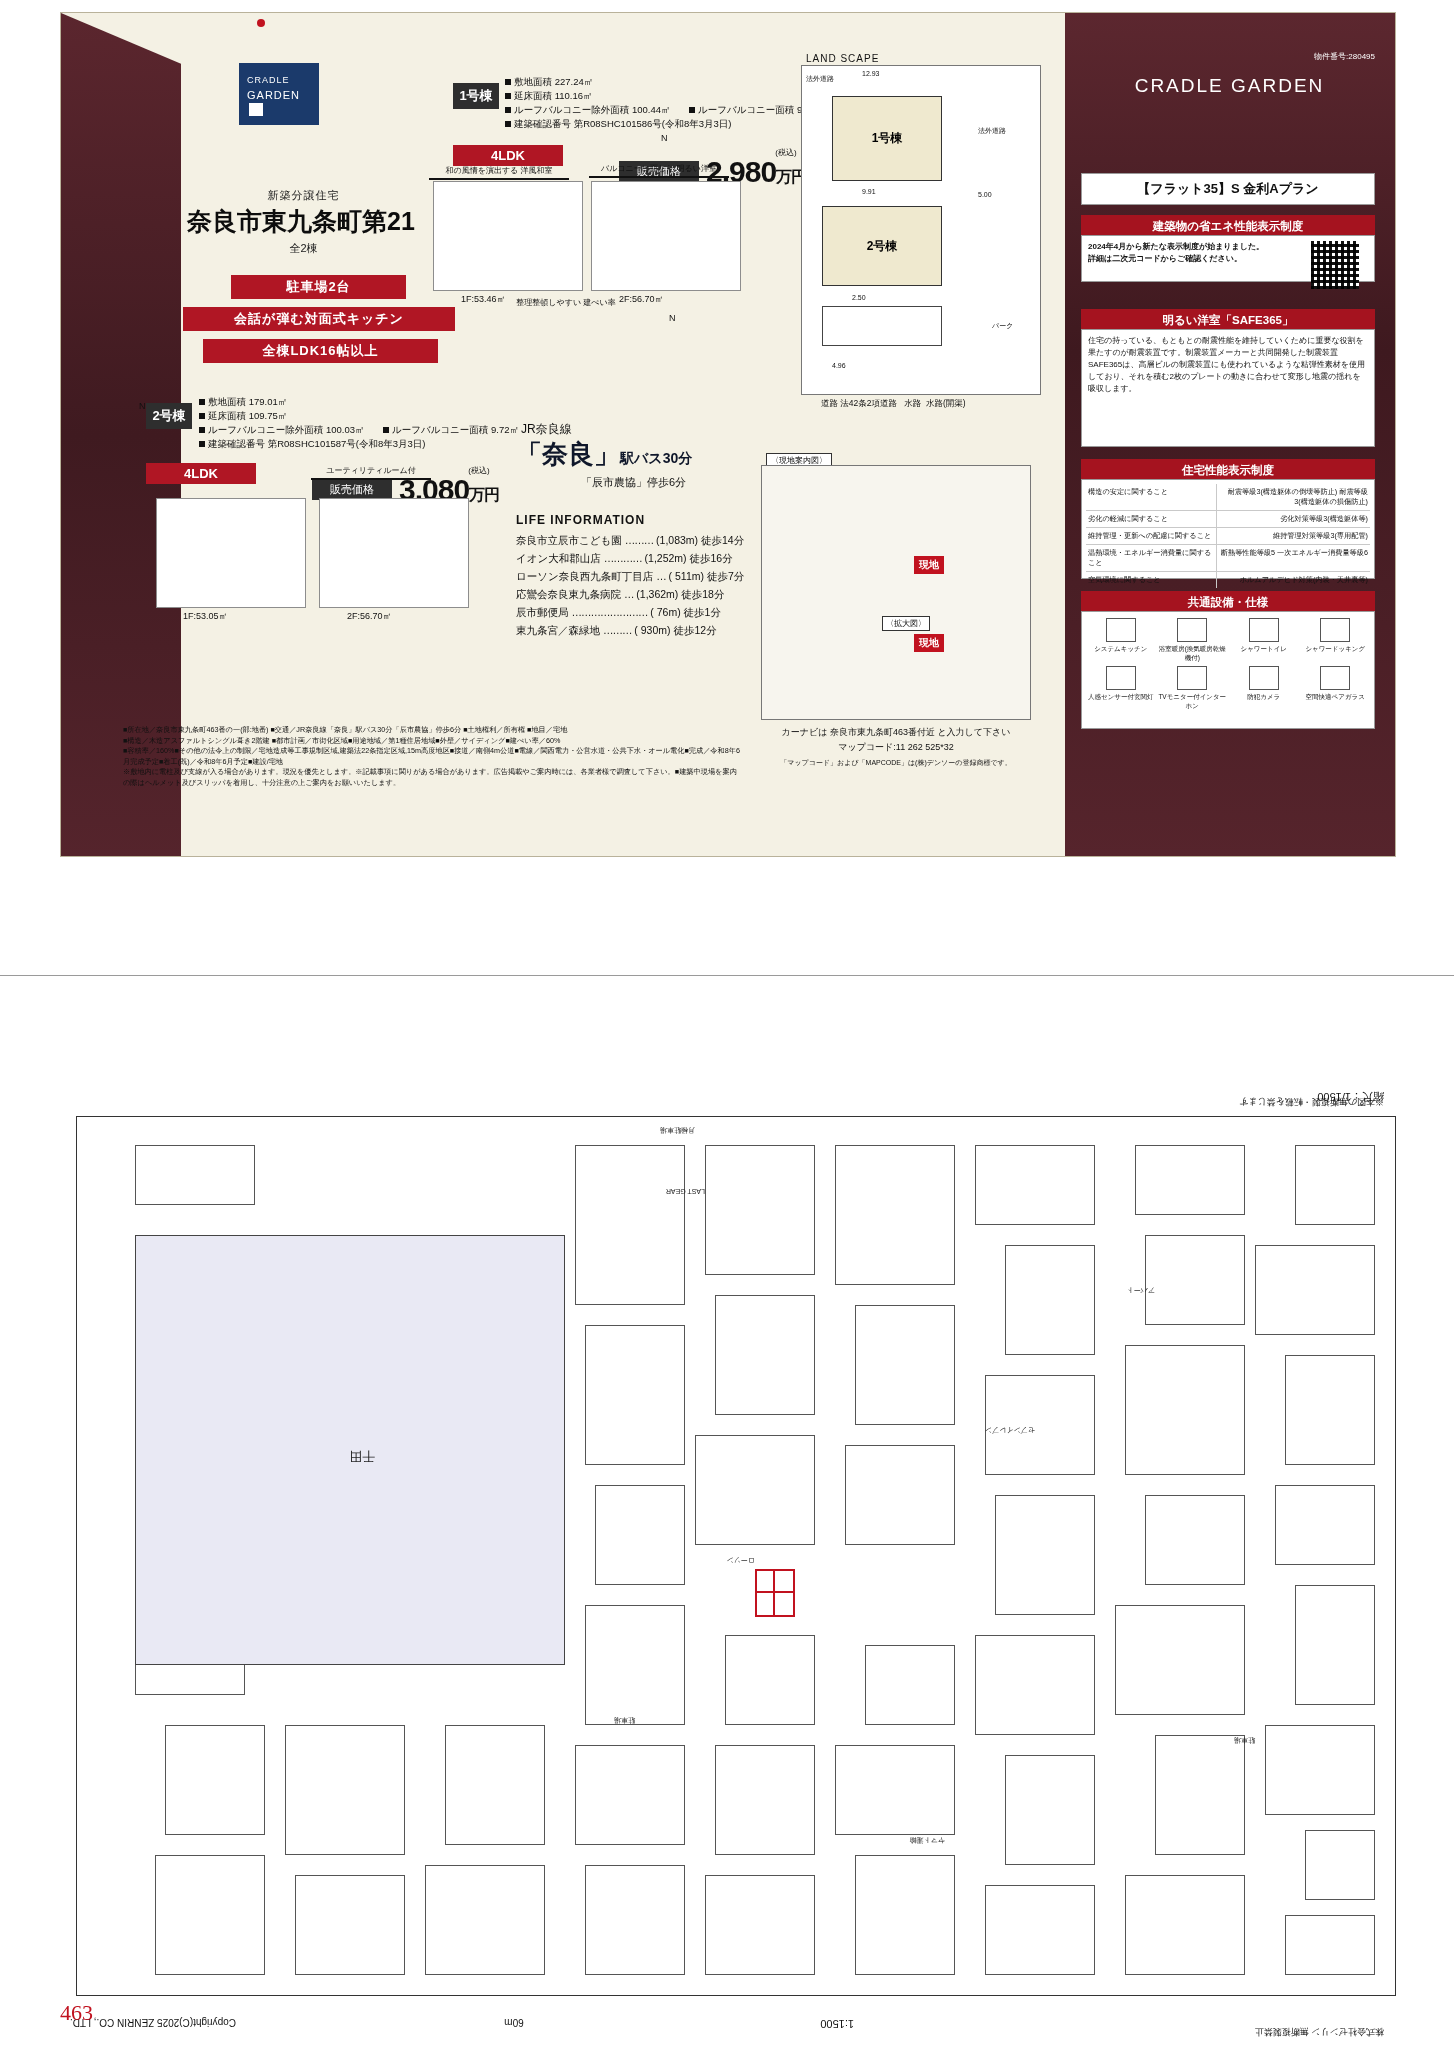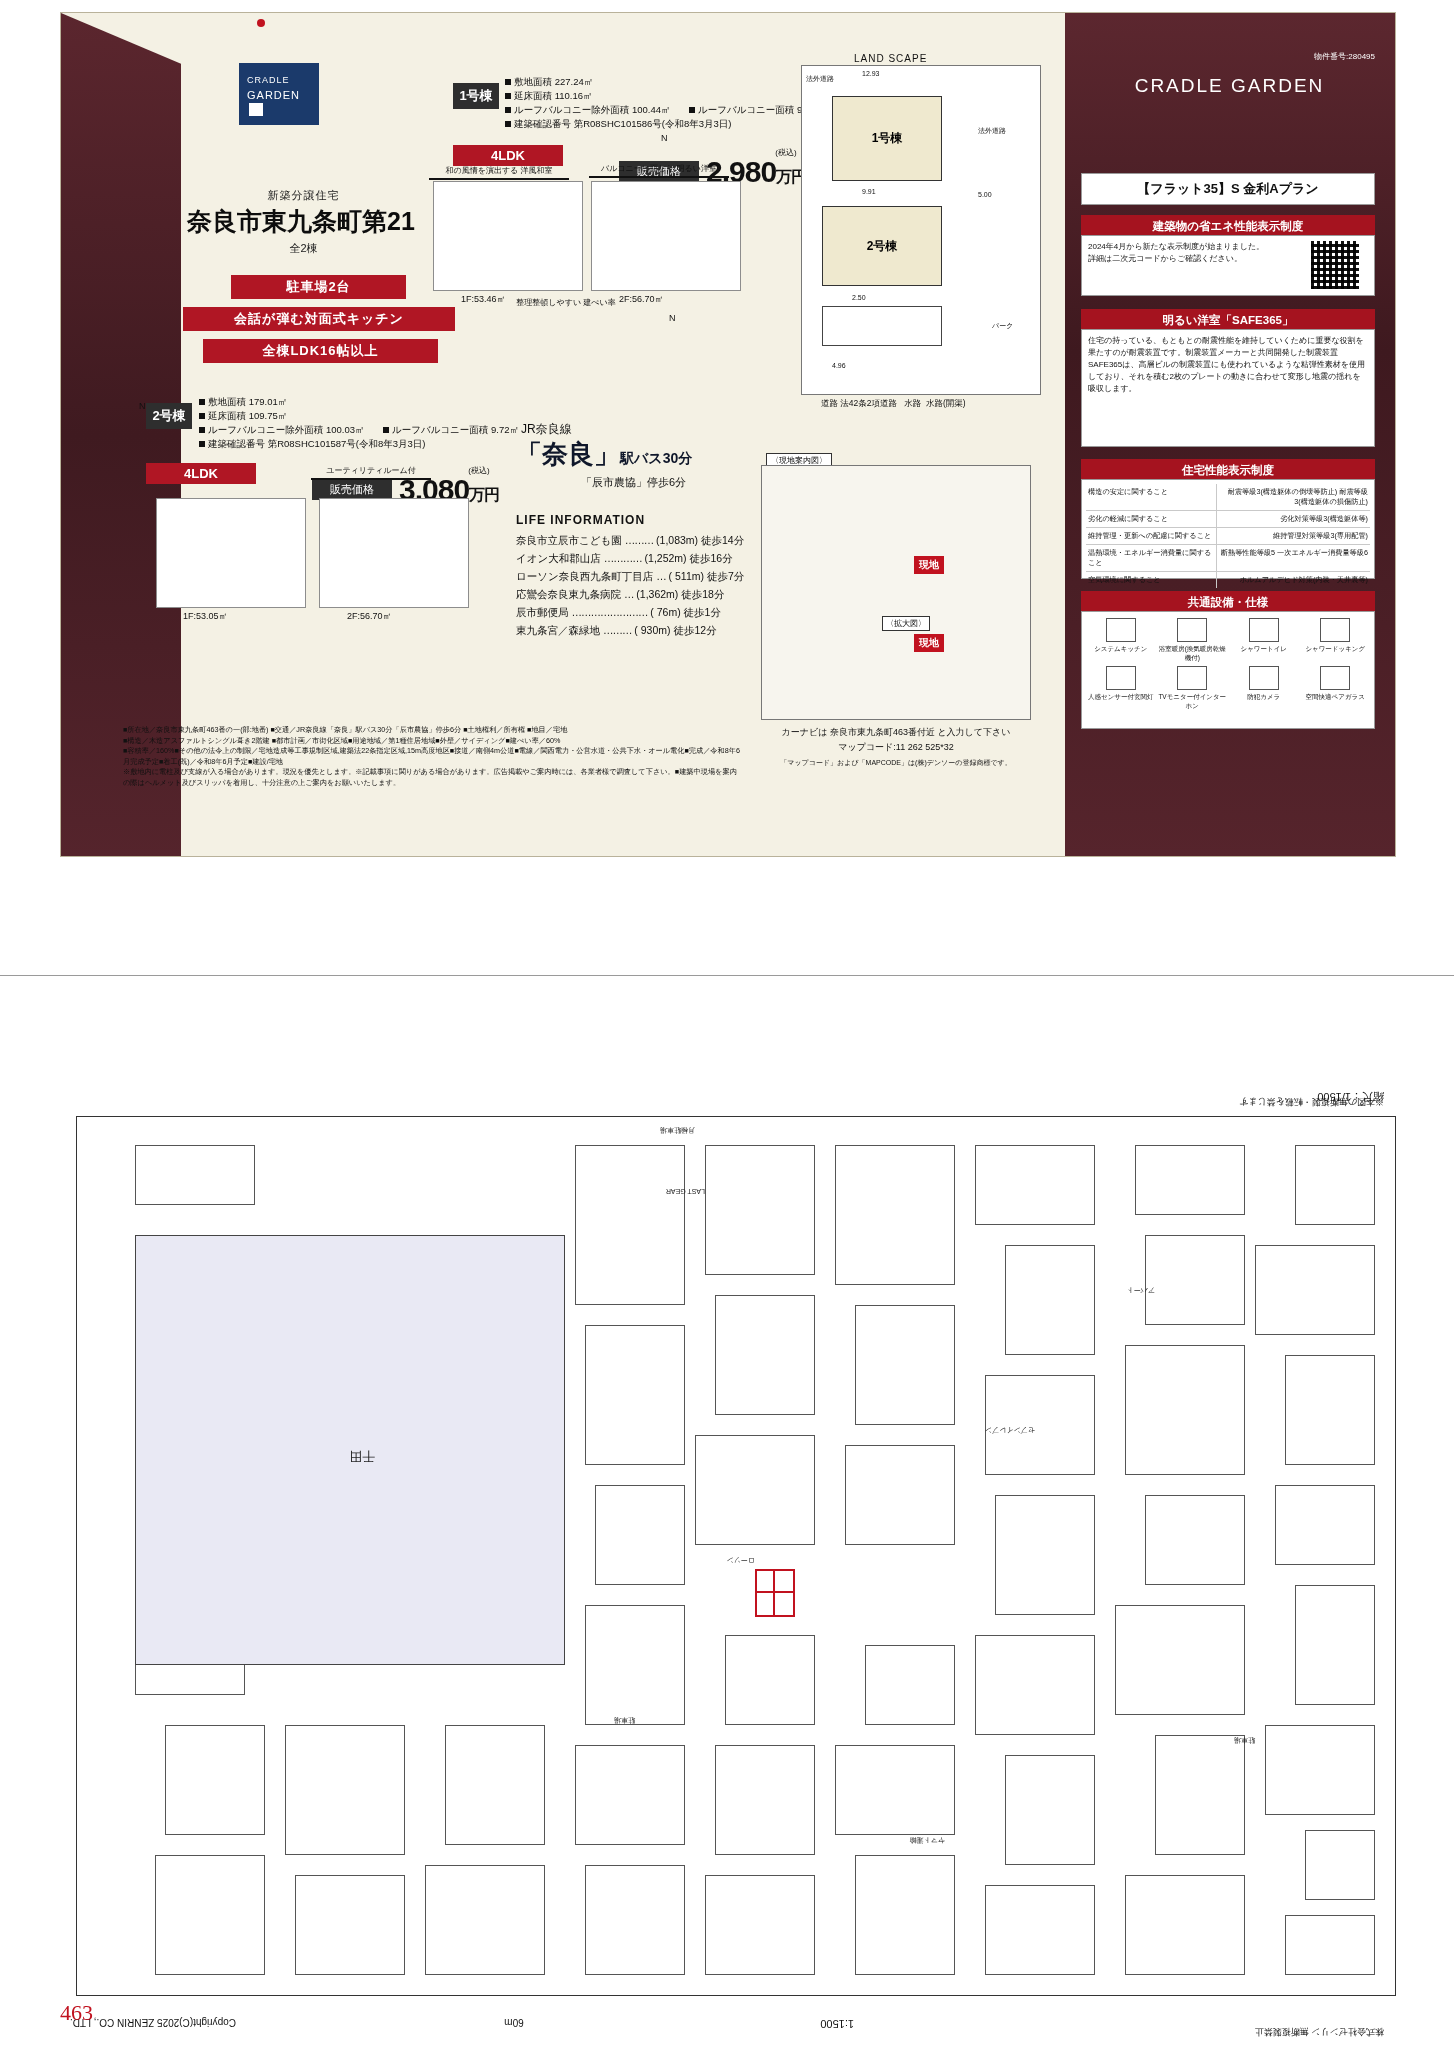--- a/index.html
+++ b/index.html
@@ -130,21 +130,21 @@
   #jr-line { position:absolute; left:460px; top:408px; font-size:12px; color:#111;}
   #station { position:absolute; left:455px; top:424px; font-size:26px; font-weight:bold; color:#0f172a;}
   #station .small { font-size:14px; font-weight:bold;}
   #bus-stop { position:absolute; left:520px; top:462px; font-size:11px; color:#111;}
 
   #life-title { position:absolute; left:455px; top:500px; font-size:12px; font-weight:bold; color:#111; letter-spacing:1px;}
   #life-list { position:absolute; left:455px; top:518px; font-size:10.5px; color:#111; line-height:18px; width:280px;}
   #life-list div span.dots { letter-spacing:-1px; }
 
   
-  #land-title { position:absolute; left:745px; top:40px; font-size:10px; color:#111; letter-spacing:1px;margin-left:48px;}
+  #land-title { position:absolute; left:745px; top:40px; font-size:10px; color:#111; letter-spacing:1px;}
   #plot { position:absolute; left:740px; top:52px; width:240px; height:330px; background:#fff; border:1px solid #777;}
   #plot .house {
     position:absolute; background:#efe9cf; border:1px solid #333; font-size:12px; font-weight:bold;
     display:flex; align-items:center; justify-content:center;
   }
   #house1 { left:30px; top:30px; width:110px; height:85px;}
   #house2 { left:20px; top:140px; width:120px; height:80px;}
   #plot .road-label { position:absolute; font-size:7px; color:#111;}
   #plot .park { position:absolute; left:20px; top:240px; width:120px; height:40px; border:1px solid #444;}
   #road-note { position:absolute; left:760px; top:385px; font-size:8.5px; color:#111;}
@@ -164,21 +164,21 @@
   
   #cg-logo { position:absolute; right:18px; top:62px; width:295px; text-align:center; color:#fff; font-size:19px; letter-spacing:2px;}
   #bukken-no { position:absolute; right:20px; top:38px; color:#fff; font-size:8px;}
   .rhead {
     position:absolute; background:#a5131f; color:#fff; font-size:11.5px; font-weight:bold;
     text-align:center; width:294px; right:20px; padding:4px 0;
   }
   .rbody { position:absolute; right:20px; width:294px; background:#fff; border:1px solid #9a9a9a; font-size:8px; color:#111; padding:5px 6px; line-height:12px;}
   #flat35 { position:absolute; right:20px; top:160px; width:294px; background:#fff; border:1px solid #9a9a9a; text-align:center; font-size:13px; font-weight:bold; padding:6px 0; color:#111;}
   #h-energy { top:202px; }
-  #b-energy { top:222px; height:61px; }
+  #b-energy { top:222px; height:47px;font-weight:bold; }
   #qr { position:absolute; right:36px; top:228px; width:48px; height:48px; background:
       repeating-linear-gradient(0deg,#111 0 3px,#fff 3px 6px),
       repeating-linear-gradient(90deg,#111 0 3px,#fff 3px 6px);
       background-blend-mode: multiply;}
   #h-safe { top:296px; }
   #b-safe { top:316px; height:118px; }
   #h-perf { top:446px; }
   #b-perf { top:466px; height:100px; padding:4px; }
   .perf-row { display:flex; border-bottom:1px solid #c9c9c9; }
   .perf-row:last-child { border-bottom:none;}

